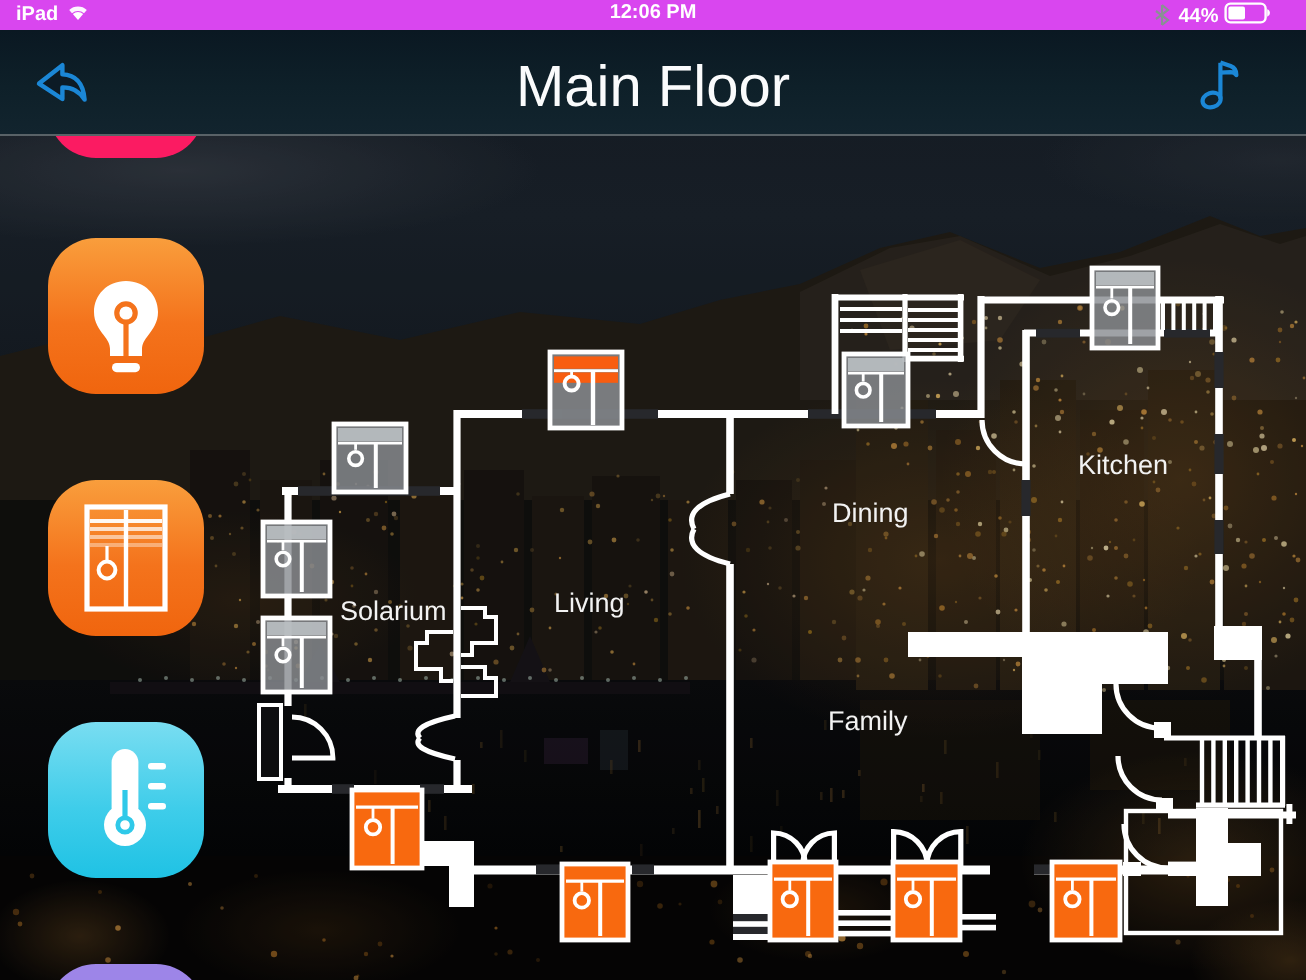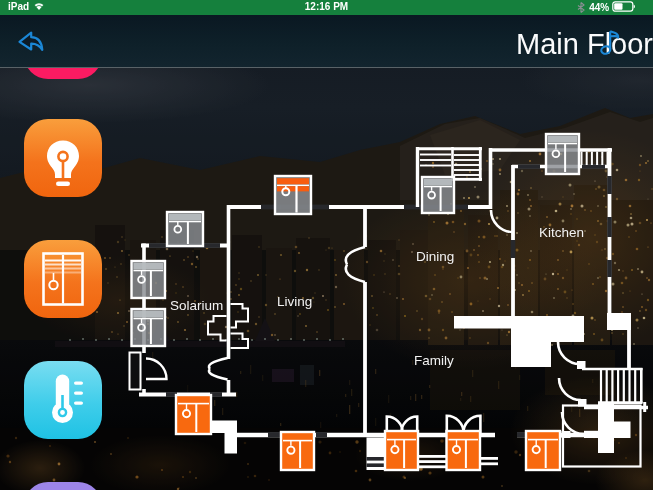--- a/index.html
+++ b/index.html
@@ -1,25 +1,25 @@
 <!DOCTYPE html>
 <html><head><meta charset="utf-8">
 <style>
 html,body{margin:0;padding:0;background:#000;}
 .stage{position:relative;width:653px;height:490px;overflow:hidden;background:#000;
   font-family:"Liberation Sans", sans-serif;}
 .bg{position:absolute;left:0;top:0;}
-.statusbar{position:absolute;left:0;top:0;width:653px;height:15px;background:#15803d;color:#fff;z-index:40;}
+.statusbar{position:absolute;left:0;top:0;width:653px;height:15px;background:#d946ef;color:#fff;z-index:40;}
 .sb-left{position:absolute;left:8px;top:1px;font-size:10px;font-weight:bold;letter-spacing:0;}
 .sb-mid{position:absolute;left:0;width:653px;top:1px;text-align:center;font-size:10px;font-weight:bold;}
 .sb-right{position:absolute;right:17px;top:1px;font-size:10px;font-weight:bold;}
 .navbar{position:absolute;left:0;top:15px;width:653px;height:52px;z-index:30;
   background:linear-gradient(180deg,#0a1822 0%,#0e2029 55%,#12242e 100%);
   border-bottom:1px solid #596267;}
-.navtitle{position:absolute;left:0;width:653px;top:13px;text-align:right;
+.navtitle{position:absolute;left:0;width:653px;top:13px;text-align:center;
   font-size:29px;font-weight:400;color:#fafbfc;}
 .icon{position:absolute;width:78px;height:78px;border-radius:24px;z-index:20;}
 .ic-orange{background:linear-gradient(180deg,#f99e3c 0%,#f4731c 55%,#f0650e 100%);}
 .ic-cyan{background:linear-gradient(180deg,#79ddf1 0%,#3fcdea 55%,#1fc2e4 100%);}
 .ic-pink{background:#fb1b62;}
 .ic-purple{background:#9d85e8;}
 .plan{position:absolute;left:0;top:0;z-index:10;}
 </style></head>
 <body>
 <div class="stage">
@@ -958,21 +958,21 @@
 <rect x="50" y="40.5" width="9" height="3.2" rx="1.6" fill="#fff"></rect>
 </svg></div>
 
 <div class="statusbar">
 
 <div class="sb-left">iPad <svg width="14" height="10" viewBox="0 0 14 10" style="vertical-align:-1px">
           <path d="M7,9 L9.6,6 A4,4 0 0 0 4.4,6 Z" fill="#fff"></path>
           <path d="M2.6,4 A6.5,6.5 0 0 1 11.4,4 L10,5.6 A4.6,4.6 0 0 0 4,5.6 Z" fill="#fff" opacity="0.95"></path>
         </svg></div>
 
-<div class="sb-mid">12:16 PM</div>
+<div class="sb-mid">12:06 PM</div>
 
 <div class="sb-right"><svg width="10" height="11" viewBox="0 0 10 11" style="vertical-align:-2px">
           <path d="M5,0.5 L5,10.5 M5,0.5 L8,3 L2,7.5 M5,10.5 L8,8 L2,3.5" stroke="#8a8f94" stroke-width="1.1" fill="none"></path>
         </svg> 44% <svg width="24" height="11" viewBox="0 0 24 11" style="vertical-align:-1px">
           <rect x="0.8" y="0.8" width="20" height="9.4" rx="2.4" fill="none" stroke="#fff" stroke-width="1.2"></rect>
           <rect x="2.2" y="2.2" width="8.3" height="6.6" rx="1" fill="#fff"></rect>
           <path d="M21.6,3.6 a2,2 0 0 1 0,3.8 Z" fill="#fff"></path>
         </svg></div>
 </div>
 

